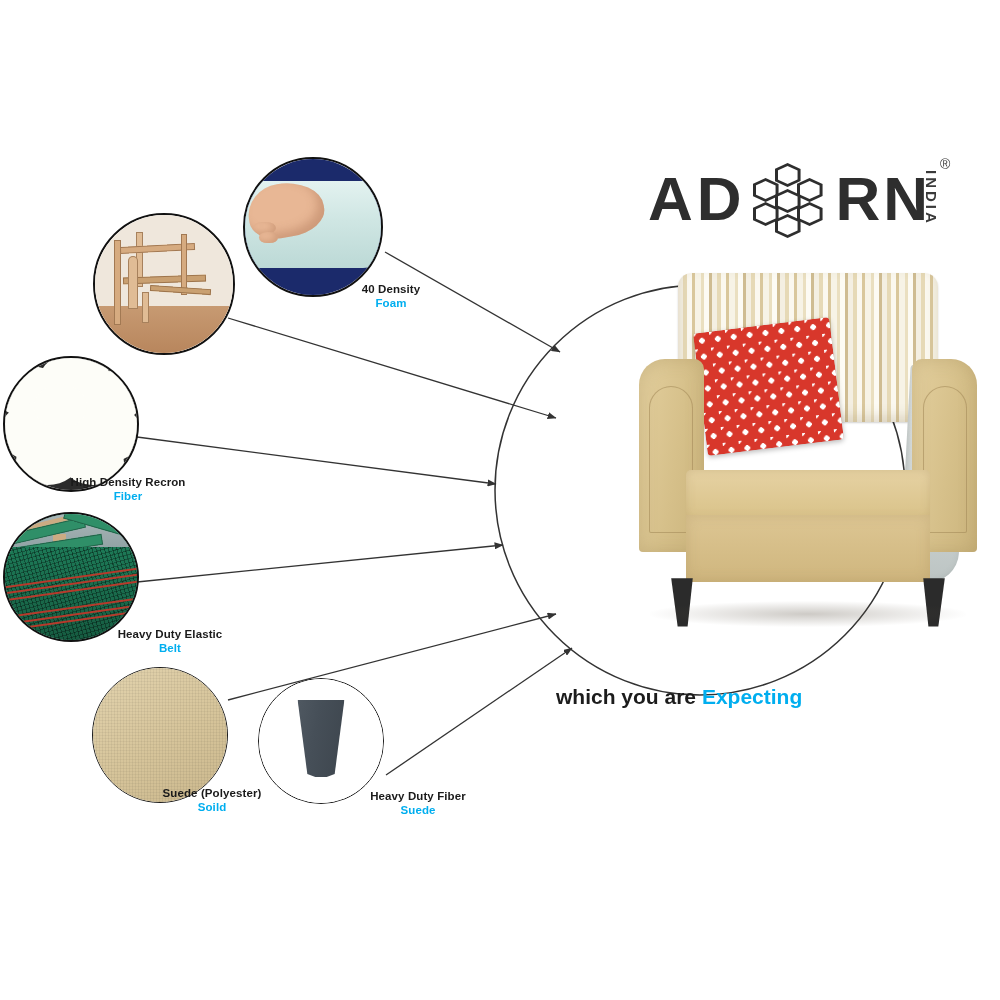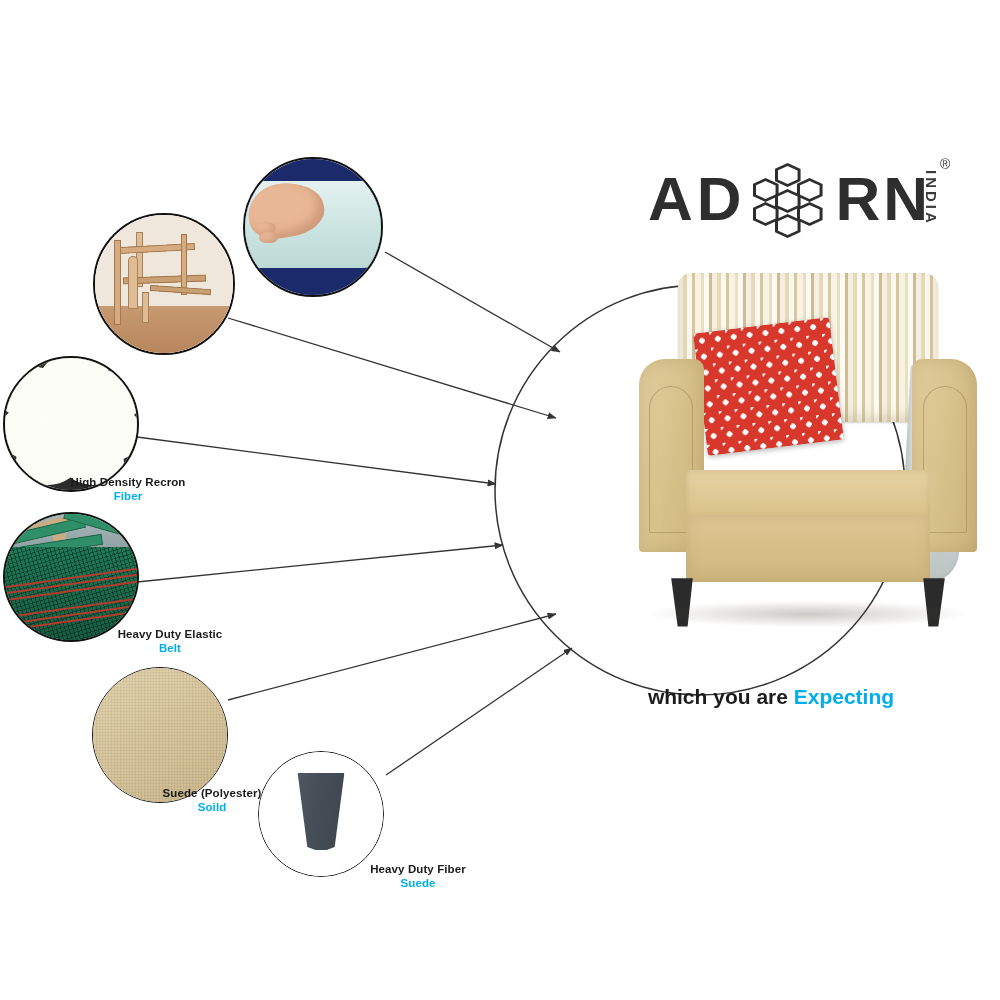--- a/index.html
+++ b/index.html
@@ -156,21 +156,21 @@
     border-radius:4px 8px 30px 14px;transform:rotate(3deg);
     box-shadow:inset 2px 0 6px rgba(120,130,130,.35);}
   .leg{position:absolute;background:#2b2b2b;top:85%;height:13%;width:6%;}
   .leg.l{left:12%;clip-path:polygon(0% 0%,100% 0%,76% 100%,30% 100%);}
   .leg.r{right:12%;clip-path:polygon(0% 0%,100% 0%,70% 100%,24% 100%);}
 
   
   #tagline{position:absolute;}
   .tg-line{font-size:21px;font-weight:bold;color:#1c1c1c;line-height:1.28;white-space:nowrap;}
   .tg-line .hl{color:#00aeef;}
-  .tg-line.l2{text-align:center;}
+  .tg-line.l2{text-align:left;}
 </style>
 </head>
 <body>
 
 <div id="stage">
 
   <svg id="connectors" viewBox="0 0 1000 1000" xmlns="http://www.w3.org/2000/svg">
     <defs>
       <marker id="ah" markerWidth="9" markerHeight="7" refX="8.4" refY="3.5" orient="auto" markerUnits="userSpaceOnUse">
         <path d="M0,0 L9,3.5 L0,7 z" fill="#333"></path>
@@ -205,20 +205,24 @@
 
   <div class="feature" style="left:243px;top:157px;width:140px;height:140px;">
     <div class="disc ring" style="width:140px;height:140px;">
       <div class="foam-bg">
         <div class="foam-slab"></div>
         <div class="foam-dent"></div>
         <div class="hand"></div>
         <div class="finger" style="left:6%;top:46%;width:17%;height:9%;"></div>
         <div class="finger" style="left:10%;top:54%;width:14%;height:8%;"></div>
       </div>
+    </div>
+    <div class="caption" style="left:48px;top:126px;width:200px;">
+      <span class="t1">40 Density</span>
+      <span class="t2">Foam</span>
     </div>
   </div>
 
   <div class="feature" style="left:3px;top:512px;width:136px;height:130px;">
     <div class="disc ring" style="width:136px;height:130px;">
       <div class="belt-bg">
         <div class="belt-top"></div>
         <div class="belt-wood" style="left:8%;top:6%;width:40%;height:7%;transform:rotate(-14deg);"></div>
         <div class="belt-wood" style="left:36%;top:16%;width:10%;height:26%;"></div>
         <div class="belt-strap" style="left:-8%;top:10%;width:70%;height:9%;transform:rotate(-13deg);"></div>
@@ -262,21 +266,21 @@
   <div class="feature" style="left:92px;top:667px;width:136px;height:136px;">
     <div class="disc thin" style="width:136px;height:136px;">
       <div class="fab"></div>
     </div>
     <div class="caption" style="left:-5px;top:120px;width:250px;">
       <span class="t1">Suede (Polyester)</span>
       <span class="t2">Soild</span>
     </div>
   </div>
 
-  <div class="feature" style="left:258px;top:751px;width:126px;height:126px;">
+  <div class="feature" style="left:258px;top:678px;width:126px;height:126px;">
     <div class="disc thin" style="width:126px;height:126px;">
       <div class="leg-bg">
           <div class="leg-shape"></div>
         </div>
     </div>
     <div class="caption" style="left:45px;top:112px;width:230px;">
       <span class="t1">Heavy Duty Fiber</span>
       <span class="t2">Suede</span>
     </div>
   </div>

